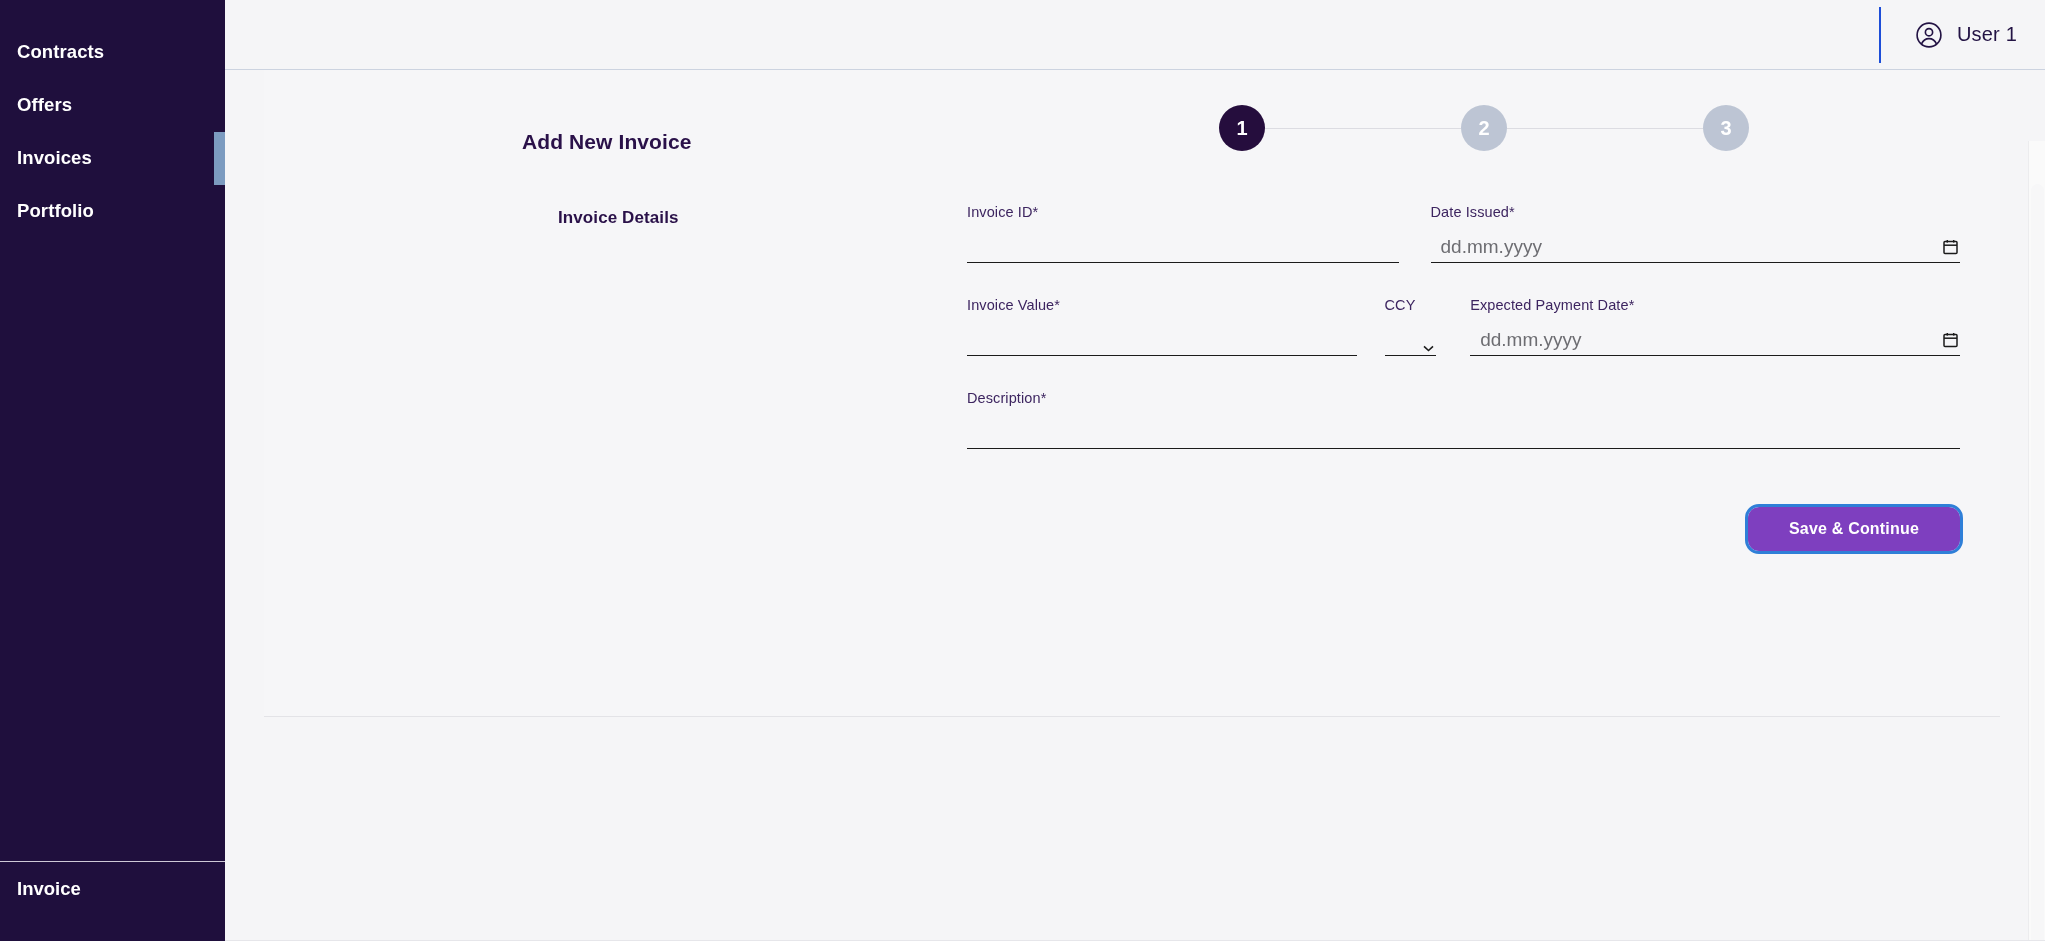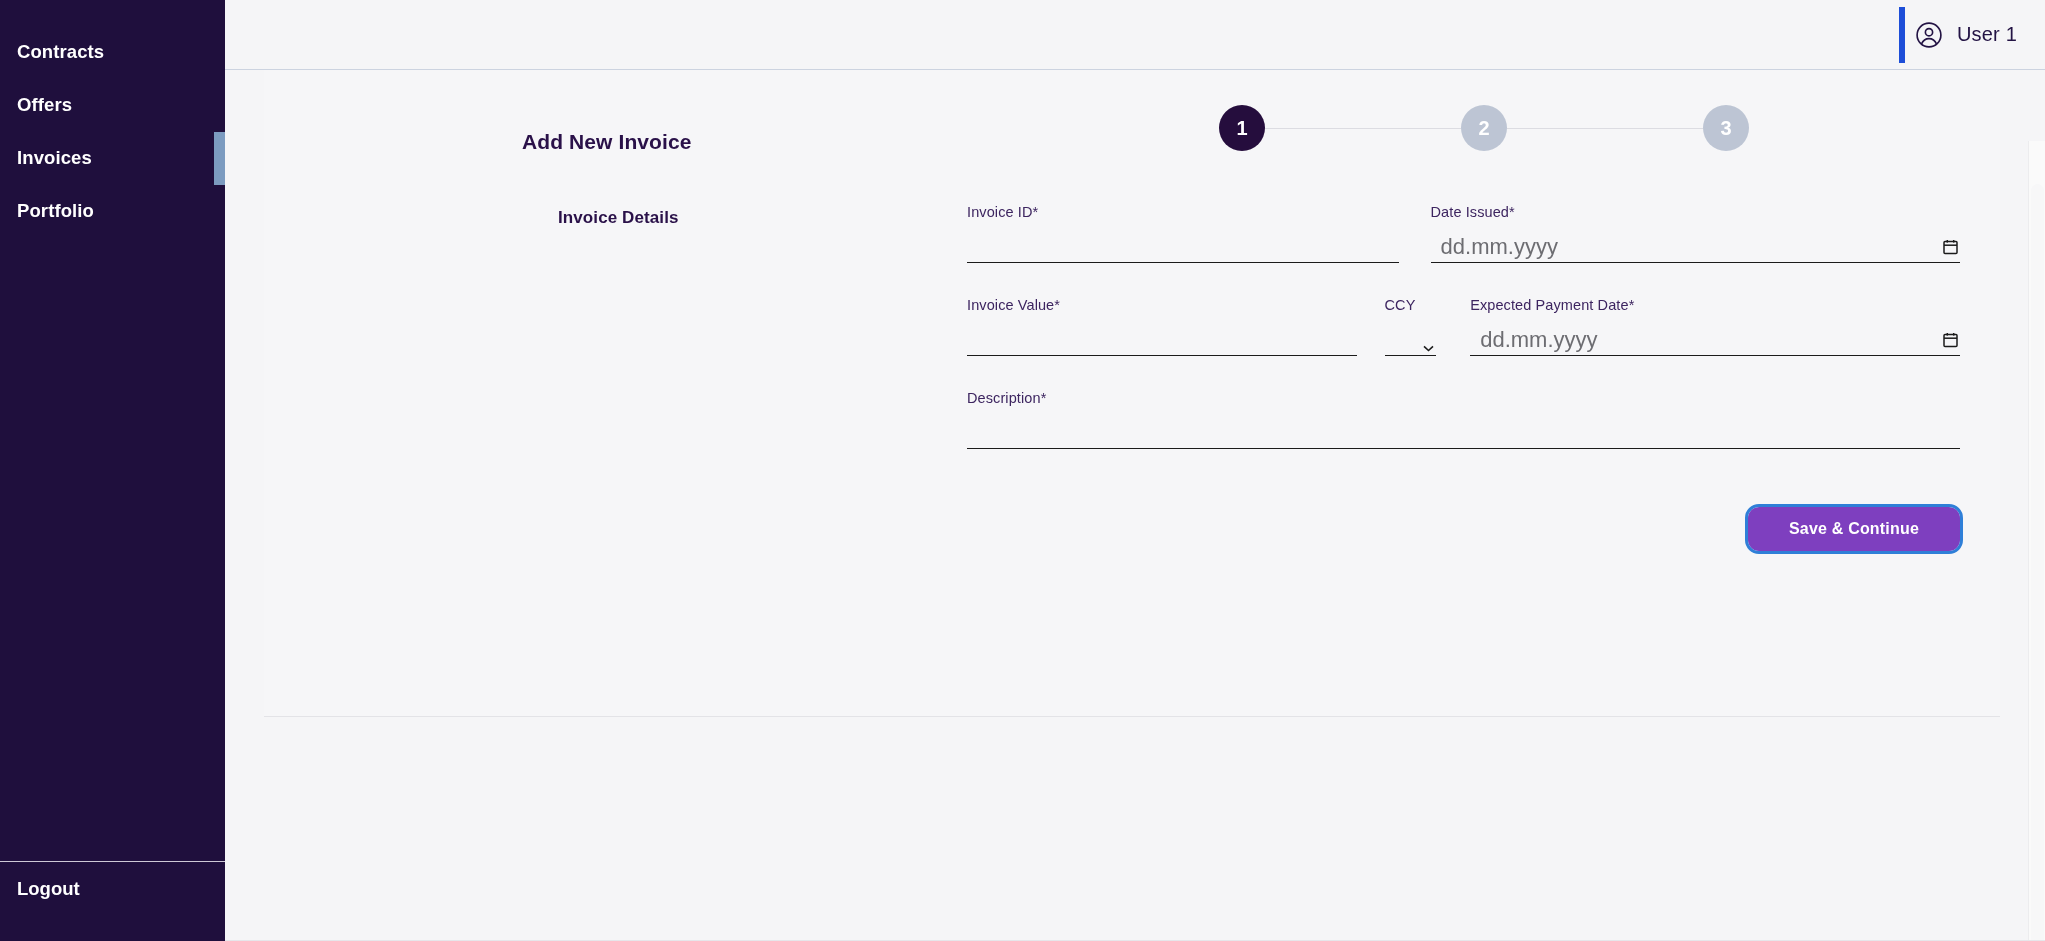--- a/index.html
+++ b/index.html
@@ -98,22 +98,22 @@
     display: flex;
     align-items: center;
     justify-content: flex-end;
     padding-right: 28px;
   }
   .user-chip {
     display: flex;
     align-items: center;
     gap: 14px;
     cursor: pointer;
-    padding-left: 10px;
-    border-left: 6px solid #1d4ed8;
+    padding-left: 34px;
+    border-left: 2px solid #1d4ed8;
     height: 56px;
   }
   .user-chip .user-icon { width: 28px; height: 28px; display: block; }
   .user-chip .user-name {
     color: #231344;
     font-size: 20px;
     letter-spacing: 0.2px;
   }
 
   
@@ -225,21 +225,21 @@
   }
   .field-label .req { color: #3d2560; }
 
   .underline-input {
     width: 100%;
     border: none;
     border-bottom: 1.6px solid #1b1b1b;
     background: transparent;
     outline: none;
     font-family: "Liberation Sans", sans-serif;
-    font-size: 22px;
+    font-size: 19px;
     color: #1b1b1b;
     padding: 0 0 6px 0;
     height: 26px;
   }
   .underline-input::placeholder { color: #6d6d72; }
 
   
   .date-wrap { position: relative; width: 100%; }
   .date-wrap .underline-input { padding-left: 10px; }
   .cal-icon {
@@ -368,21 +368,21 @@
       <div class="nav-item">
         <span class="nav-label">Portfolio</span>
 
       </div>
 
     </div>
 
     <div class="sidebar-spacer"></div>
     <div class="sidebar-divider"></div>
     <div class="logout-item">
-      <span>Logout</span>
+      <span>Invoice</span>
     </div>
     <div class="sidebar-bottom-pad"></div>
   </nav>
 
   <div class="right-pane">
 
     <header class="topbar">
       <div class="user-chip">
         <span class="user-icon">
           <svg viewBox="0 0 24 24" width="28" height="28" fill="none" stroke="#231344" stroke-width="1.4">

